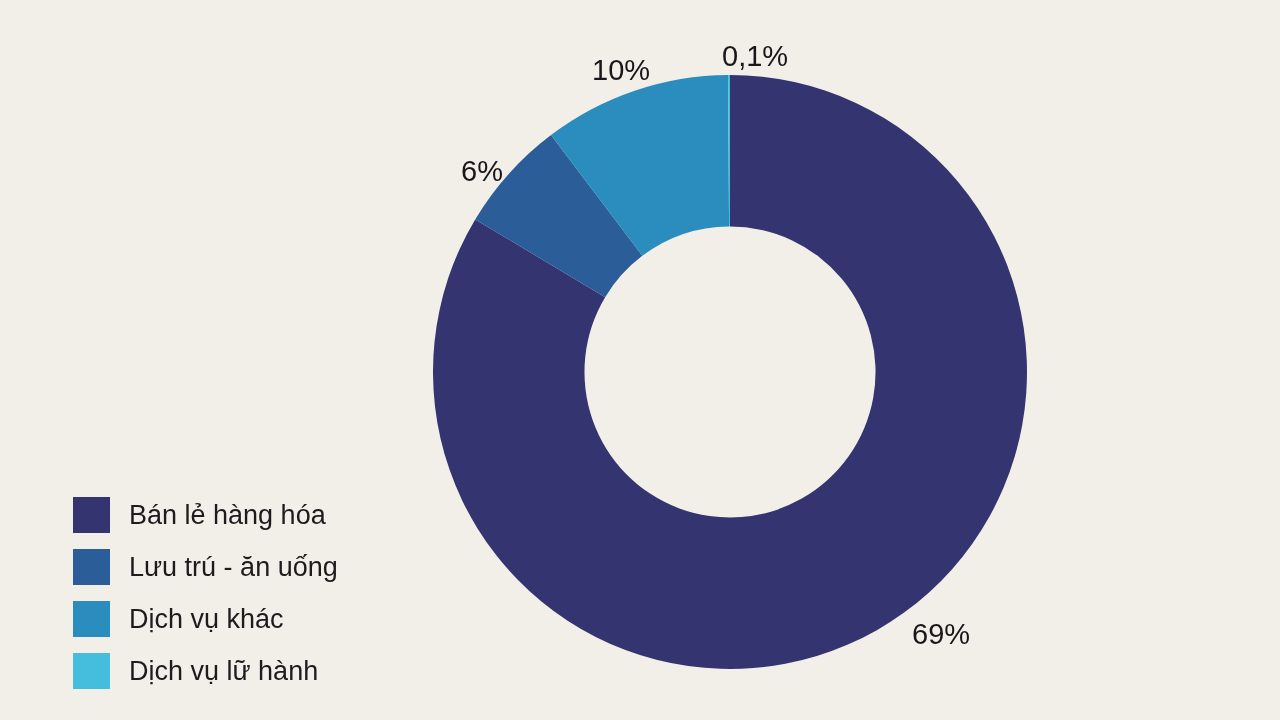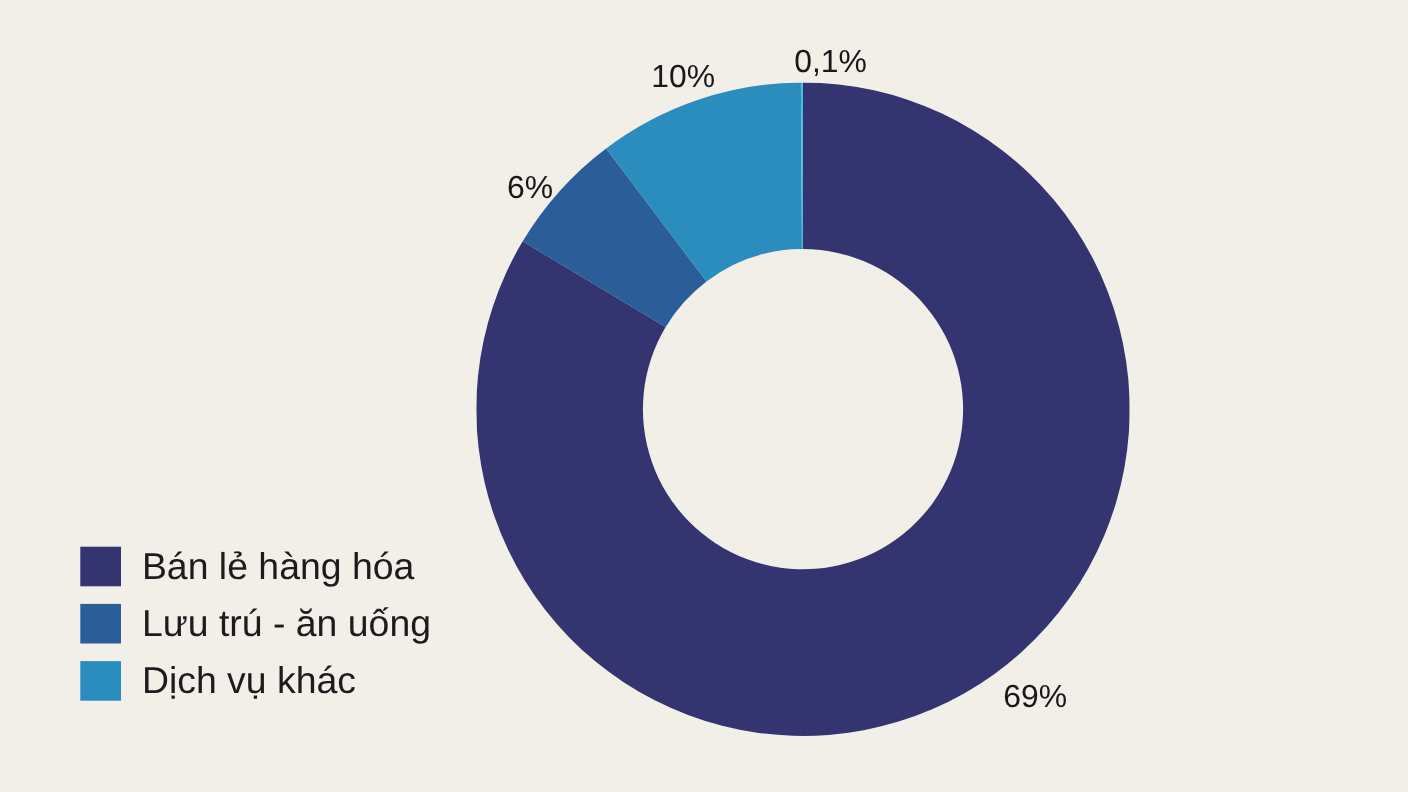--- a/index.html
+++ b/index.html
@@ -62,21 +62,21 @@
     height: 52px;
   }
   .legend-swatch {
     width: 37px;
     height: 36px;
     flex: 0 0 auto;
   }
   .legend-label {
     margin-left: 19px;
     color: #1c1c1e;
-    font-size: 34px;
+    font-size: 27px;
     line-height: 1;
     white-space: nowrap;
     font-family: "Liberation Sans", "DejaVu Sans", sans-serif;
   }
 </style>
 </head>
 <body style="background: rgb(242, 239, 232);">
 
 <div id="page" style="background: rgb(242, 239, 232);">
 
@@ -102,15 +102,19 @@
       <span class="legend-label">Bán lẻ hàng hóa</span>
     </div>
     <div class="legend-item">
       <span class="legend-swatch" id="sw-1" style="background: rgb(43, 93, 153);"></span>
       <span class="legend-label">Lưu trú - ăn uống</span>
     </div>
     <div class="legend-item">
       <span class="legend-swatch" id="sw-2" style="background: rgb(43, 140, 190);"></span>
       <span class="legend-label">Dịch vụ khác</span>
     </div>
+    <div class="legend-item">
+      <span class="legend-swatch" id="sw-3" style="background: rgb(69, 189, 221);"></span>
+      <span class="legend-label">Dịch vụ lữ hành</span>
+    </div>
   </div>
 
 </div>
 
 </body></html>

